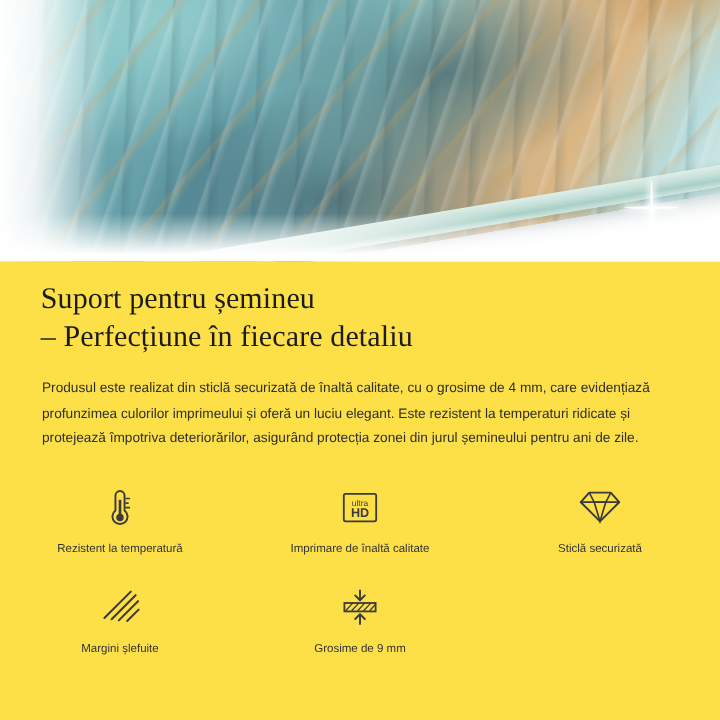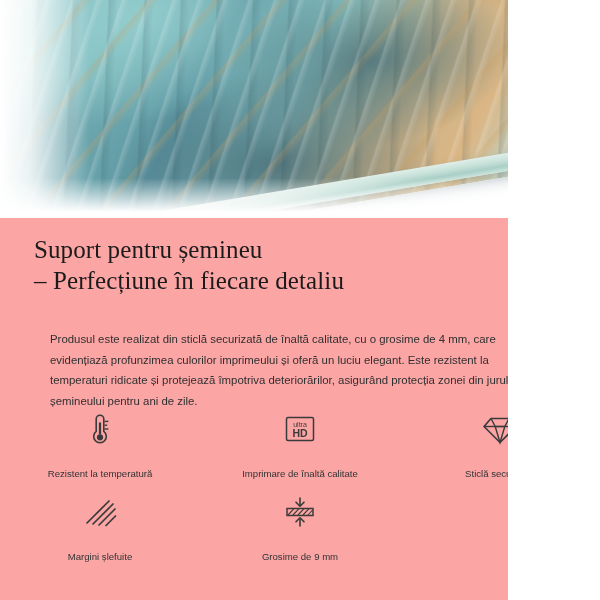--- a/index.html
+++ b/index.html
@@ -8,23 +8,23 @@
   }
   body {
     width: 600px;
     height: 600px;
     background: #ffffff;
     font-family: "Liberation Sans", sans-serif;
     overflow: hidden;
   }
   .page {
     position: relative;
-    width: 508px;
+    width: 600px;
     height: 600px;
-    background: #fca5a5;
+    background: #fde047;
     overflow: hidden;
   }
 
   
   .hero {
     position: relative;
     width: 600px;
     height: 218px;
     overflow: hidden;
     background: #ffffff;
@@ -131,21 +131,21 @@
     font-family: "Liberation Serif", serif;
     font-weight: 400;
     font-size: 25px;
     line-height: 31px;
     color: #1b1b1b;
     letter-spacing: .1px;
   }
   .headline .l2 { display: block; font-family: Liberation Serif, serif; }
 
   .paragraph {
-    margin: 16px;
+    margin: 1px;
     padding: 17px 40px 0 34px;
     font-size: 11.4px;
     line-height: 20.5px;
     color: #2f2f2f;
   }
 
   
   .features {
     position: absolute;
     left: 0;
@@ -159,25 +159,25 @@
     display: flex;
     flex-direction: column;
     align-items: center;
     justify-content: flex-start;
     height: 77px;
     padding-top: 6px;
   }
   .feature .ico {
     height: 40px;
     display: flex;
-    align-items: flex-end;
+    align-items: flex-start;
     justify-content: center;
   }
   .feature .cap {
-    margin-top: 22px;
+    margin-top: 6px;
     font-size: 9.6px;
     color: #333333;
     text-align: left;
     line-height: 12px;
   }
   svg { display: block; }
 </style>
 </head>
 <body>
 

